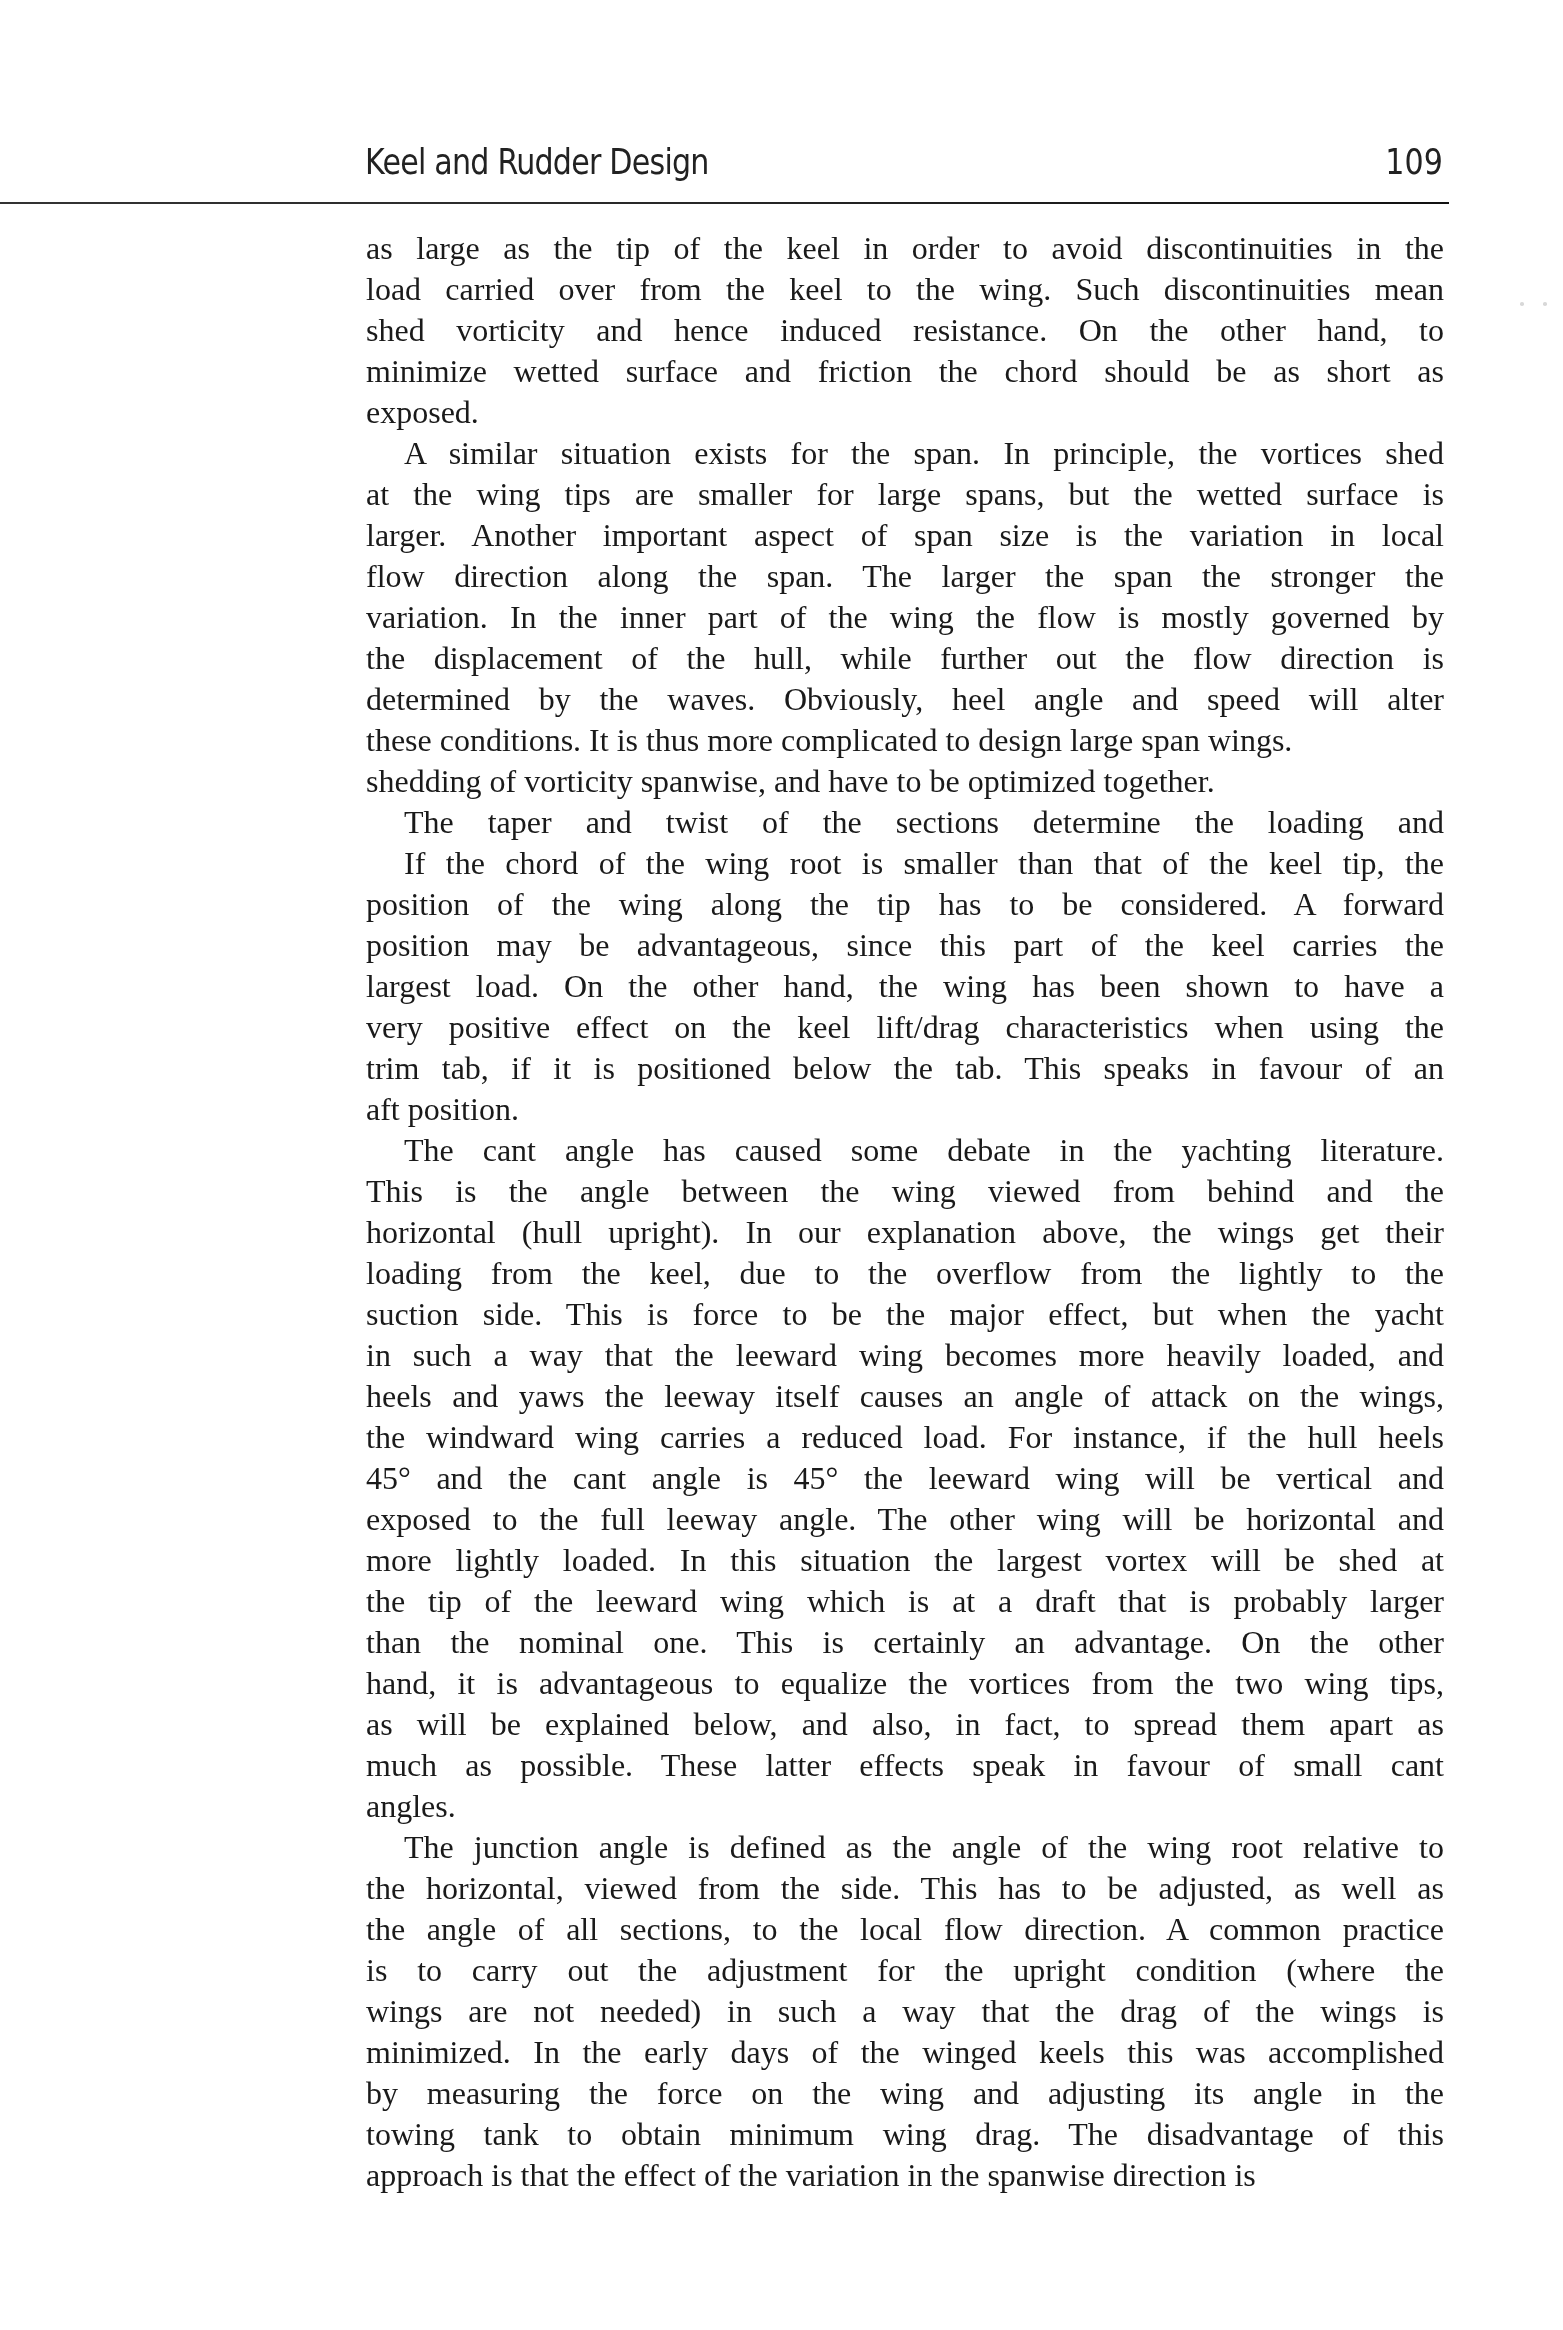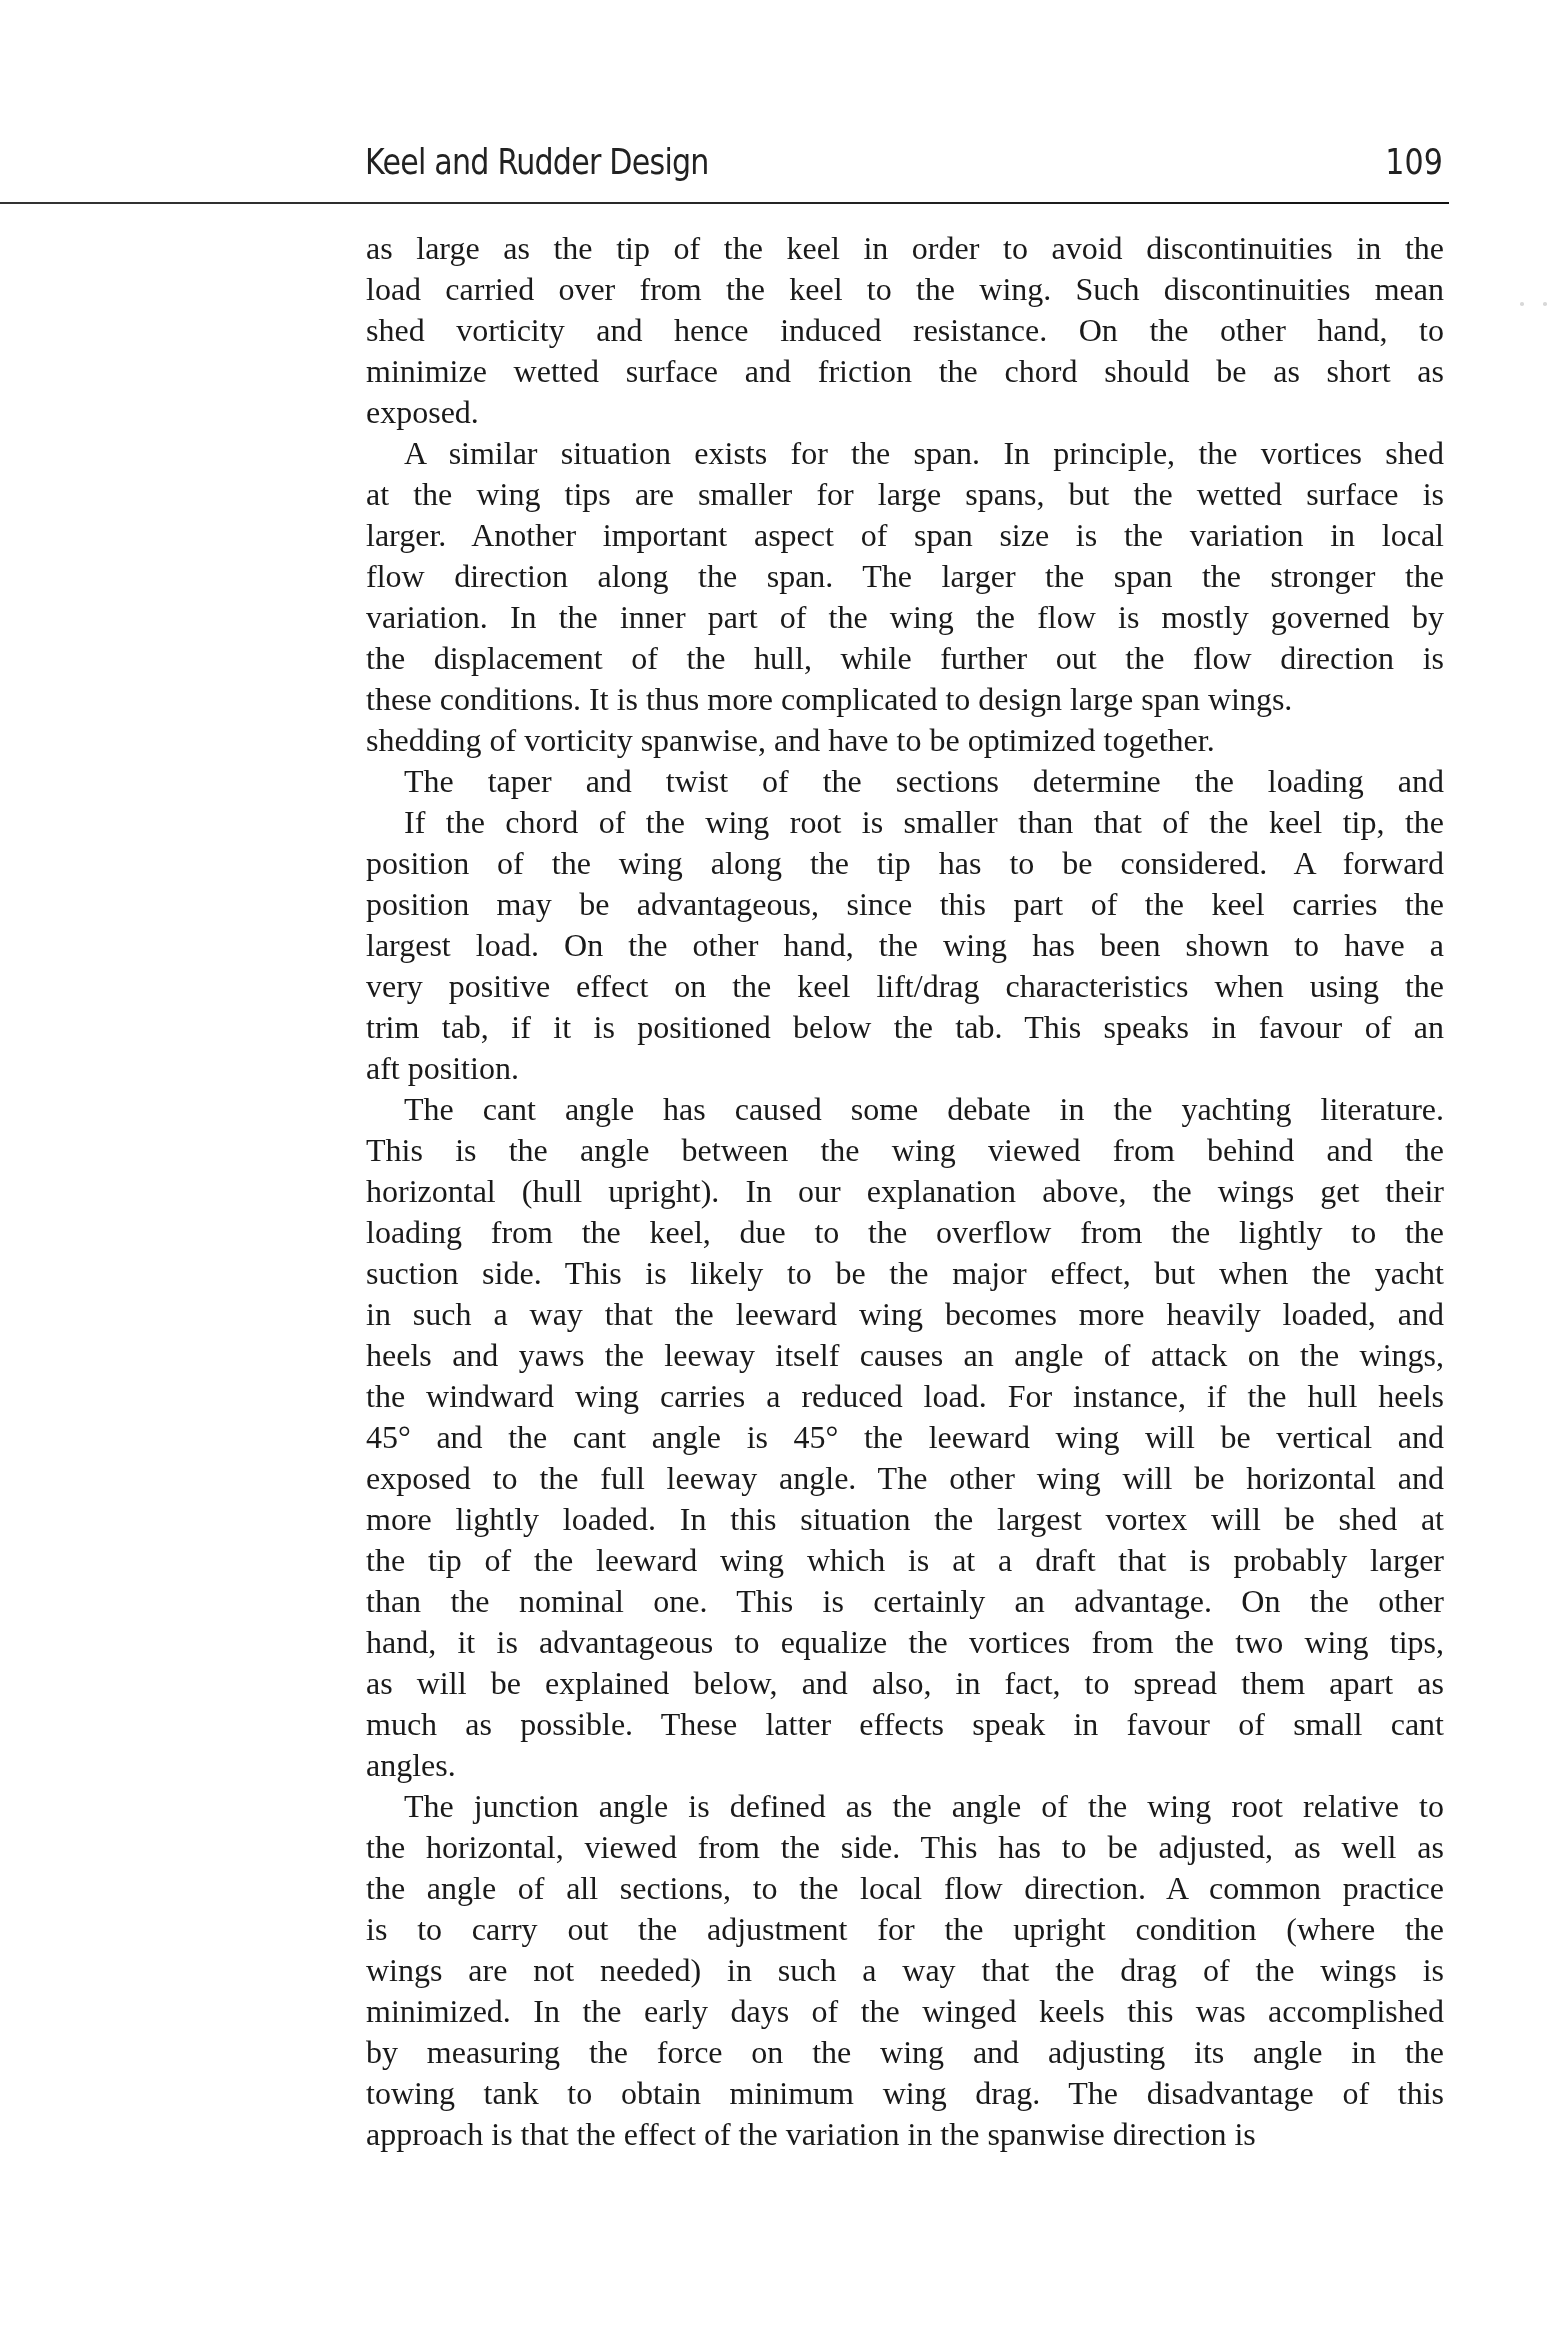--- a/index.html
+++ b/index.html
@@ -116,41 +116,42 @@
         <span class="line">minimize wetted surface and friction the chord should be as short as</span>
         <span class="line last">exposed.</span>
       </div>
       <div class="paragraph">
         <span class="line indent">A similar situation exists for the span. In principle, the vortices shed</span>
         <span class="line">at the wing tips are smaller for large spans, but the wetted surface is</span>
         <span class="line">larger. Another important aspect of span size is the variation in local</span>
         <span class="line">flow direction along the span. The larger the span the stronger the</span>
         <span class="line">variation. In the inner part of the wing the flow is mostly governed by</span>
         <span class="line">the displacement of the hull, while further out the flow direction is</span>
+        <span class="line">determined by the waves. Obviously, heel angle and speed will alter</span>
         <span class="line last">these conditions. It is thus more complicated to design large span wings.</span>
       </div>
       <div class="paragraph">
         <span class="line last">shedding of vorticity spanwise, and have to be optimized together.</span>
         <span class="line indent">The taper and twist of the sections determine the loading and</span>
       </div>
       <div class="paragraph">
         <span class="line indent">If the chord of the wing root is smaller than that of the keel tip, the</span>
         <span class="line">position of the wing along the tip has to be considered. A forward</span>
         <span class="line">position may be advantageous, since this part of the keel carries the</span>
         <span class="line">largest load. On the other hand, the wing has been shown to have a</span>
         <span class="line">very positive effect on the keel lift/drag characteristics when using the</span>
         <span class="line">trim tab, if it is positioned below the tab. This speaks in favour of an</span>
         <span class="line last">aft position.</span>
       </div>
       <div class="paragraph">
         <span class="line indent">The cant angle has caused some debate in the yachting literature.</span>
         <span class="line">This is the angle between the wing viewed from behind and the</span>
         <span class="line">horizontal (hull upright). In our explanation above, the wings get their</span>
         <span class="line">loading from the keel, due to the overflow from the lightly to the</span>
-        <span class="line">suction side. This is likely to be the major effect, but when the yacht</span>
+        <span class="line">suction side. This is force to be the major effect, but when the yacht</span>
         <span class="line">in such a way that the leeward wing becomes more heavily loaded, and</span>
         <span class="line">heels and yaws the leeway itself causes an angle of attack on the wings,</span>
         <span class="line">the windward wing carries a reduced load. For instance, if the hull heels</span>
         <span class="line">45° and the cant angle is 45° the leeward wing will be vertical and</span>
         <span class="line">exposed to the full leeway angle. The other wing will be horizontal and</span>
         <span class="line">more lightly loaded. In this situation the largest vortex will be shed at</span>
         <span class="line">the tip of the leeward wing which is at a draft that is probably larger</span>
         <span class="line">than the nominal one. This is certainly an advantage. On the other</span>
         <span class="line">hand, it is advantageous to equalize the vortices from the two wing tips,</span>
         <span class="line">as will be explained below, and also, in fact, to spread them apart as</span>

